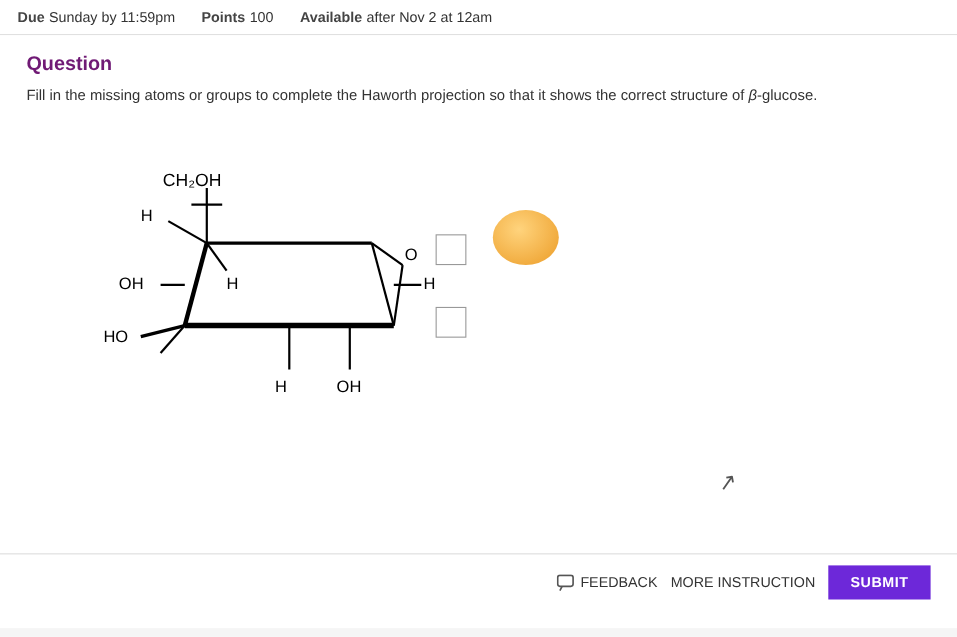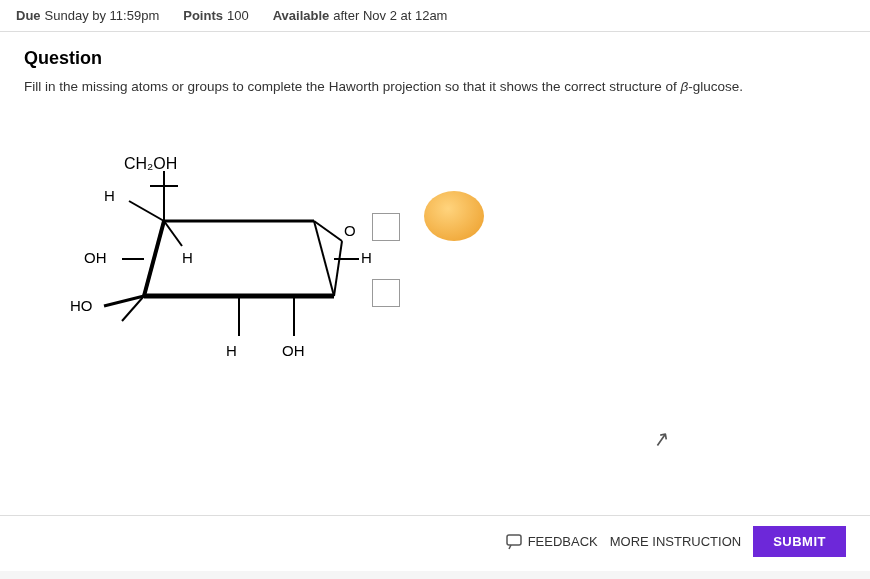--- a/index.html
+++ b/index.html
@@ -67,42 +67,42 @@
       flex: 1;
       background: #fff;
       padding: 16px 24px;
       overflow: hidden;
       position: relative;
     }
 
     .question-title {
       font-size: 18px;
       font-weight: 600;
-      color: #000000;
+      color: #701a75;
       margin-bottom: 8px;
     }
 
     .question-text {
       font-size: 13.5px;
       color: #333;
       margin-bottom: 14px;
       line-height: 1.5;
     }
 
     .provide-text {
       font-size: 13px;
       color: #444;
       margin-bottom: 16px;
     }
 
     .diagram-area {
       position: relative;
       width: 500px;
       height: 320px;
-      margin-left: 40px;
+      margin-left: 64px;
     }
 
     
     .haworth-svg {
       position: absolute;
       top: 0;
       left: 0;
     }
 
     
@@ -131,21 +131,21 @@
       right: 80px;
       width: 60px;
       height: 50px;
       background: radial-gradient(ellipse at 40% 35%, #ffcc66, #e88a00);
       border-radius: 50%;
       opacity: 0.85;
     }
 
     .bottom-bar {
       position: absolute;
-      bottom: 4px;
+      bottom: 16px;
       left: 0;
       right: 0;
       height: 52px;
       background: #fff;
       border-top: 1px solid #ddd;
       display: flex;
       align-items: center;
       justify-content: flex-end;
       padding: 0 24px;
       gap: 12px;

